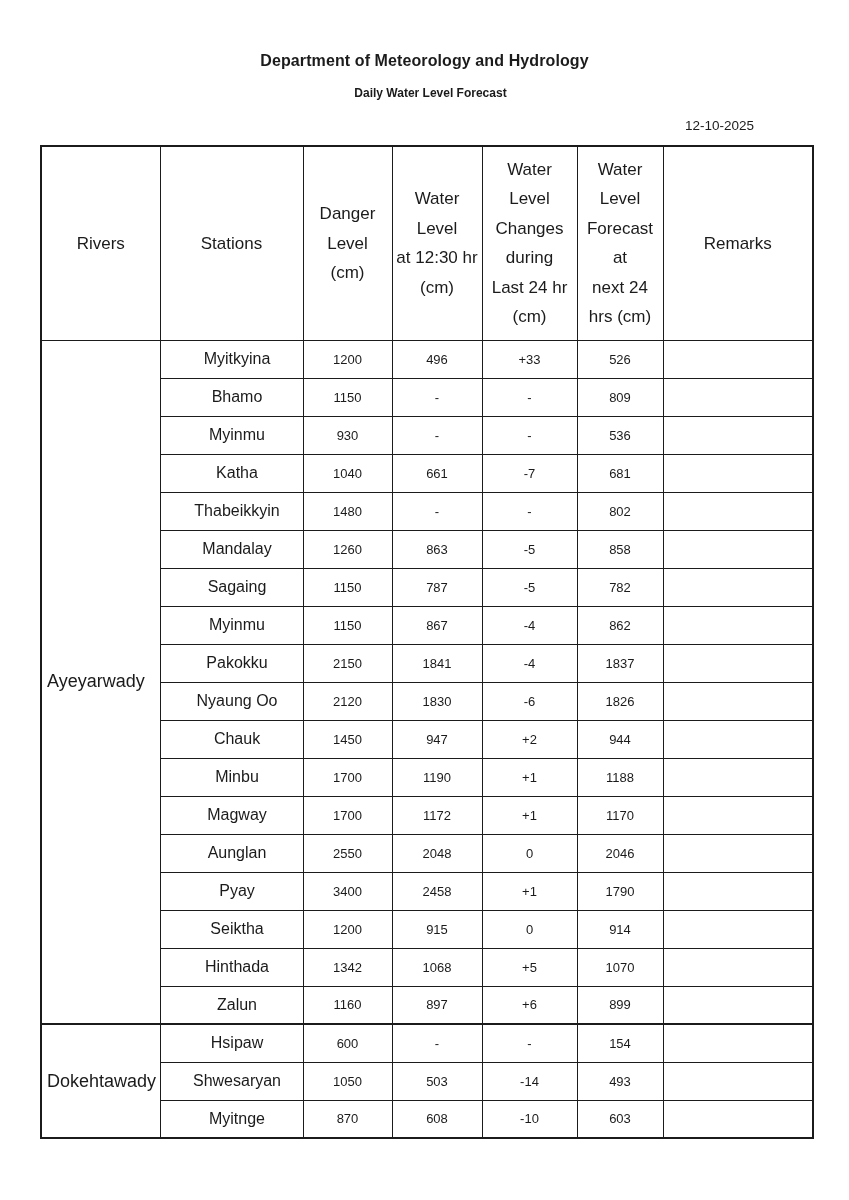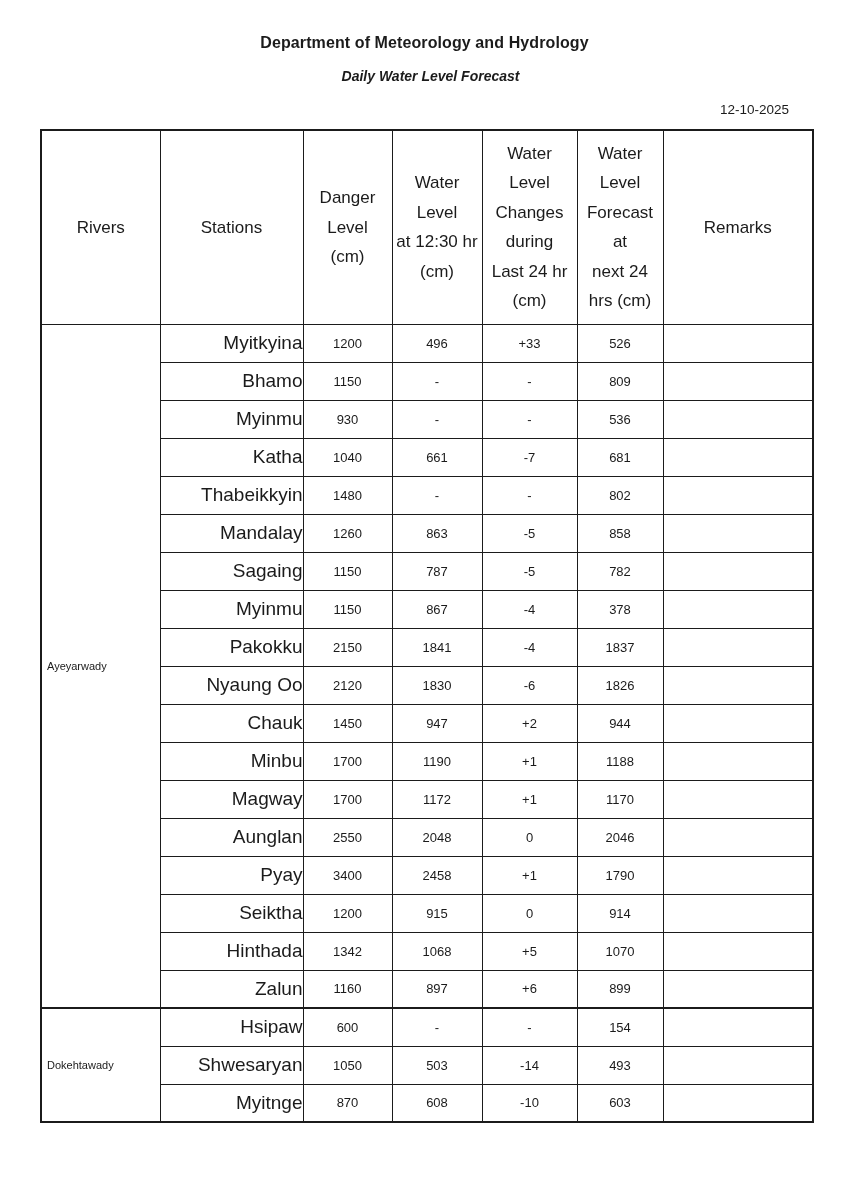--- a/index.html
+++ b/index.html
@@ -8,36 +8,35 @@
     background: #ffffff;
   }
   body {
     width: 849px;
     height: 1200px;
     font-family: "Liberation Sans", "DejaVu Sans", sans-serif;
     color: #1b1b1b;
     overflow: hidden;
   }
   .doc-title {
-    margin: 34px 0 0 0;
+    margin: 52px 0 0 0;
     text-align: center;
     font-size: 16px;
     font-weight: 700;
     letter-spacing: 0.1px;
   }
   .doc-subtitle {
     margin: 16px 0 0 12px;
     text-align: center;
-    font-size: 14px;
+    font-size: 12px;
     font-weight: 700;
-    font-style: italic;
   }
   .date-row {
     margin-top: 18px;
-    padding-right: 60px;
+    padding-right: 95px;
     text-align: right;
     font-size: 13.5px;
   }
   table.forecast {
     border-collapse: collapse;
     table-layout: fixed;
     width: 772px;
     margin: 12px 0 0 40px;
     border: 2.5px solid #1b1b1b;
   }
@@ -52,27 +51,27 @@
     line-height: 29.5px;
     white-space: pre-line;
     text-align: center;
     vertical-align: middle;
   }
   .forecast tbody tr { height: 38px; }
   td.river-cell {
     text-align: left;
     vertical-align: middle;
     padding-left: 5px;
-    font-size: 11px;
+    font-size: 18px;
   }
   td.station-cell {
-    text-align: right;
+    text-align: center;
     vertical-align: middle;
     padding-left: 11px;
-    font-size: 19px;
+    font-size: 16px;
   }
   td.num-cell {
     text-align: center;
     vertical-align: middle;
     font-size: 13px;
   }
   tr.group-start td { border-top: 2.5px solid #1b1b1b; margin-top: 20px; }
 </style>
 </head>
 <body>
@@ -172,21 +171,21 @@
         <td class="num-cell">787</td>
         <td class="num-cell">-5</td>
         <td class="num-cell">782</td>
         <td class="num-cell"></td>
       </tr>
       <tr>
         <td class="station-cell">Myinmu</td>
         <td class="num-cell">1150</td>
         <td class="num-cell">867</td>
         <td class="num-cell">-4</td>
-        <td class="num-cell">378</td>
+        <td class="num-cell">862</td>
         <td class="num-cell"></td>
       </tr>
       <tr>
         <td class="station-cell">Pakokku</td>
         <td class="num-cell">2150</td>
         <td class="num-cell">1841</td>
         <td class="num-cell">-4</td>
         <td class="num-cell">1837</td>
         <td class="num-cell"></td>
       </tr>

